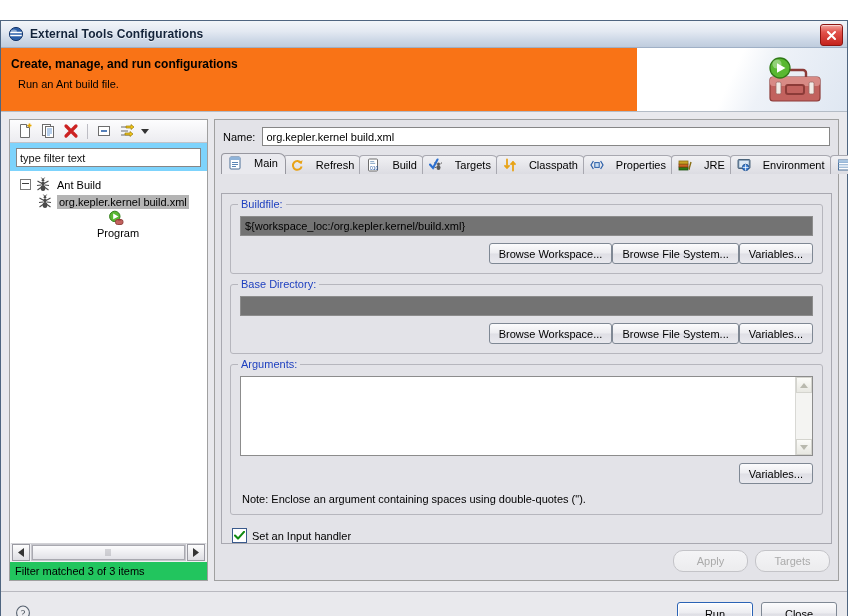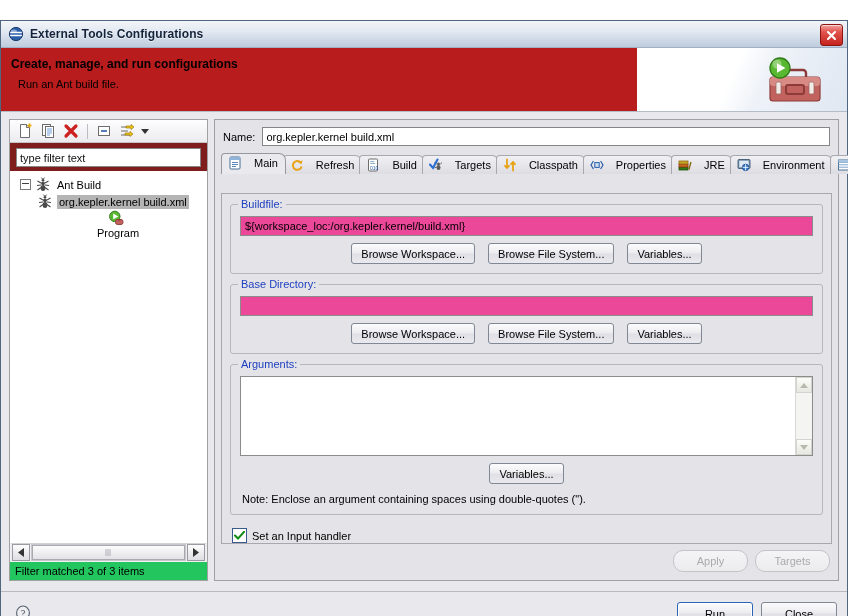--- a/index.html
+++ b/index.html
@@ -54,21 +54,21 @@
     box-shadow: inset 0 1px 0 rgba(255,255,255,0.55);
     display: flex; align-items: center; justify-content: center;
     cursor: pointer;
   }
   #close-btn svg { display:block; }
 
   
   #header {
     position: relative;
     height: 63px;
-    background: #b91c1c;
+    background: #f97316;
     border-bottom: 1px solid #b4bcc6;
     overflow: hidden;
   }
   #header-title {
     position: absolute; left: 10px; top: 9px;
     font-size: 12px; font-weight: bold; color: #000;
   }
   #header-sub {
     position: absolute; left: 17px; top: 30px;
     font-size: 11px; color: #000;
@@ -116,21 +116,21 @@
   .tsep {
     width: 1px; height: 15px; background: #bdbdc4; margin: 0 4px;
   }
   .tcaret {
     width: 12px; height: 19px; display:flex; align-items:center; justify-content:center;
     cursor: pointer;
   }
 
   #filter-wrap {
     padding: 5px 6px 16px 6px;
-    background: #7f1d1d;
+    background: #7dd3fc;
   }
   #filter-input {
     box-sizing: border-box;
     width: 100%; height: 19px;
     border: 1px solid #868686;
     background: #ffffff;
     font-family: "Liberation Sans", sans-serif;
     font-size: 11px;
     color: #000;
     padding: 0 3px;
@@ -292,28 +292,28 @@
     top: -7px; left: 7px;
     background: #e3e3e8;
     padding: 0 3px;
     font-size: 11px;
     color: #1d3fbf;
   }
   .txtfield {
     box-sizing: border-box;
     width: 100%; height: 20px;
     border: 1px solid #8c8c8c;
-    background: #ec4899;
+    background: #737373;
     font-family: "Liberation Sans", sans-serif;
     font-size: 11px; color: #000;
     padding: 0 4px;
     outline: none;
   }
   .btnrow {
-    display: flex; justify-content: center; gap: 13px;
+    display: flex; justify-content: flex-end; gap: 0;
     margin-top: 7px;
   }
   .btn {
     height: 21px;
     min-width: 60px;
     padding: 0 9px;
     box-sizing: border-box;
     font-family: "Liberation Sans", sans-serif;
     font-size: 11px;
     color: #000;

